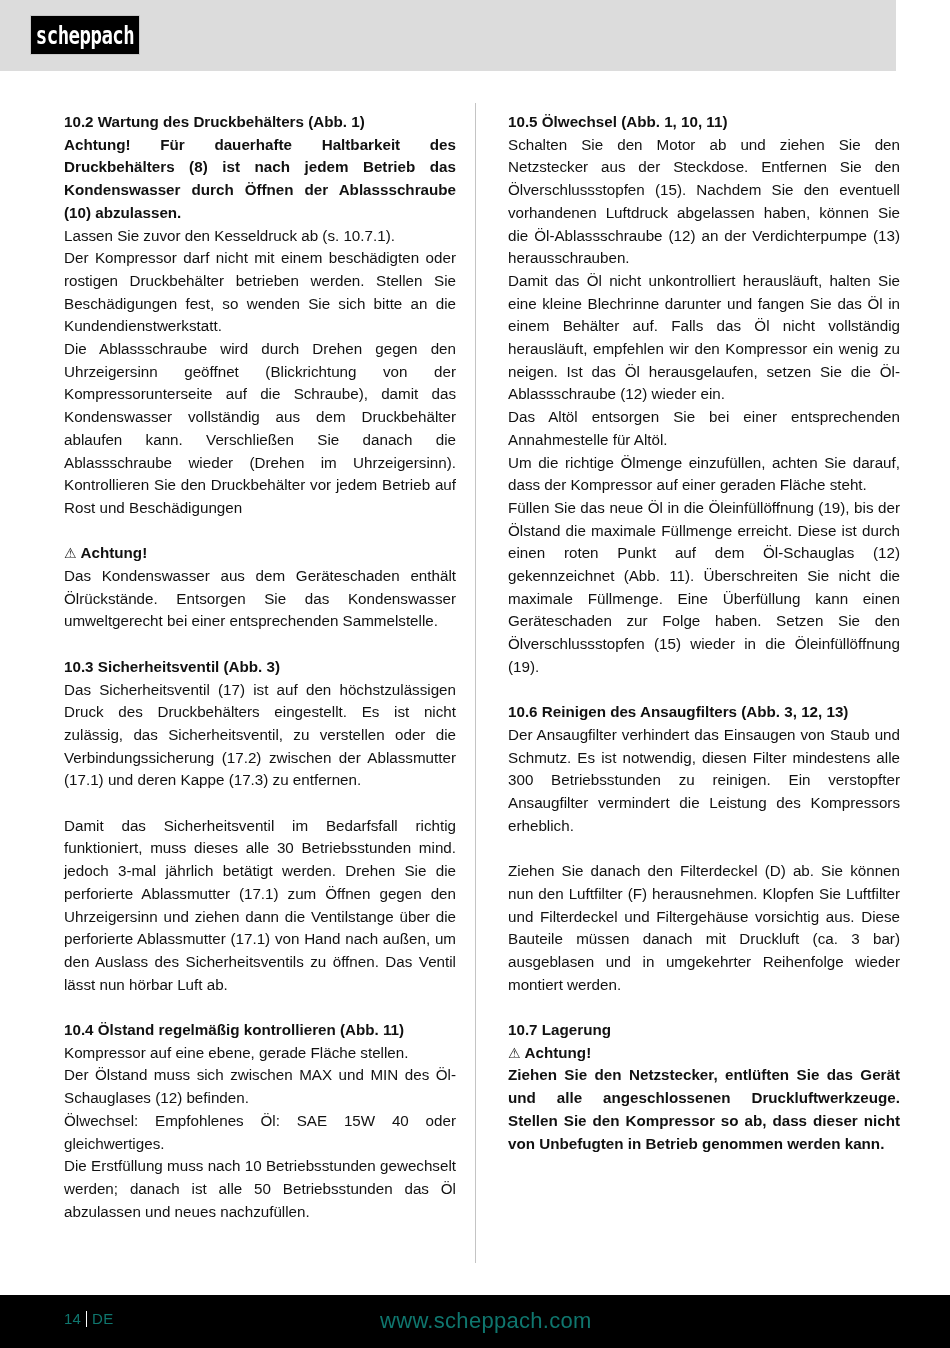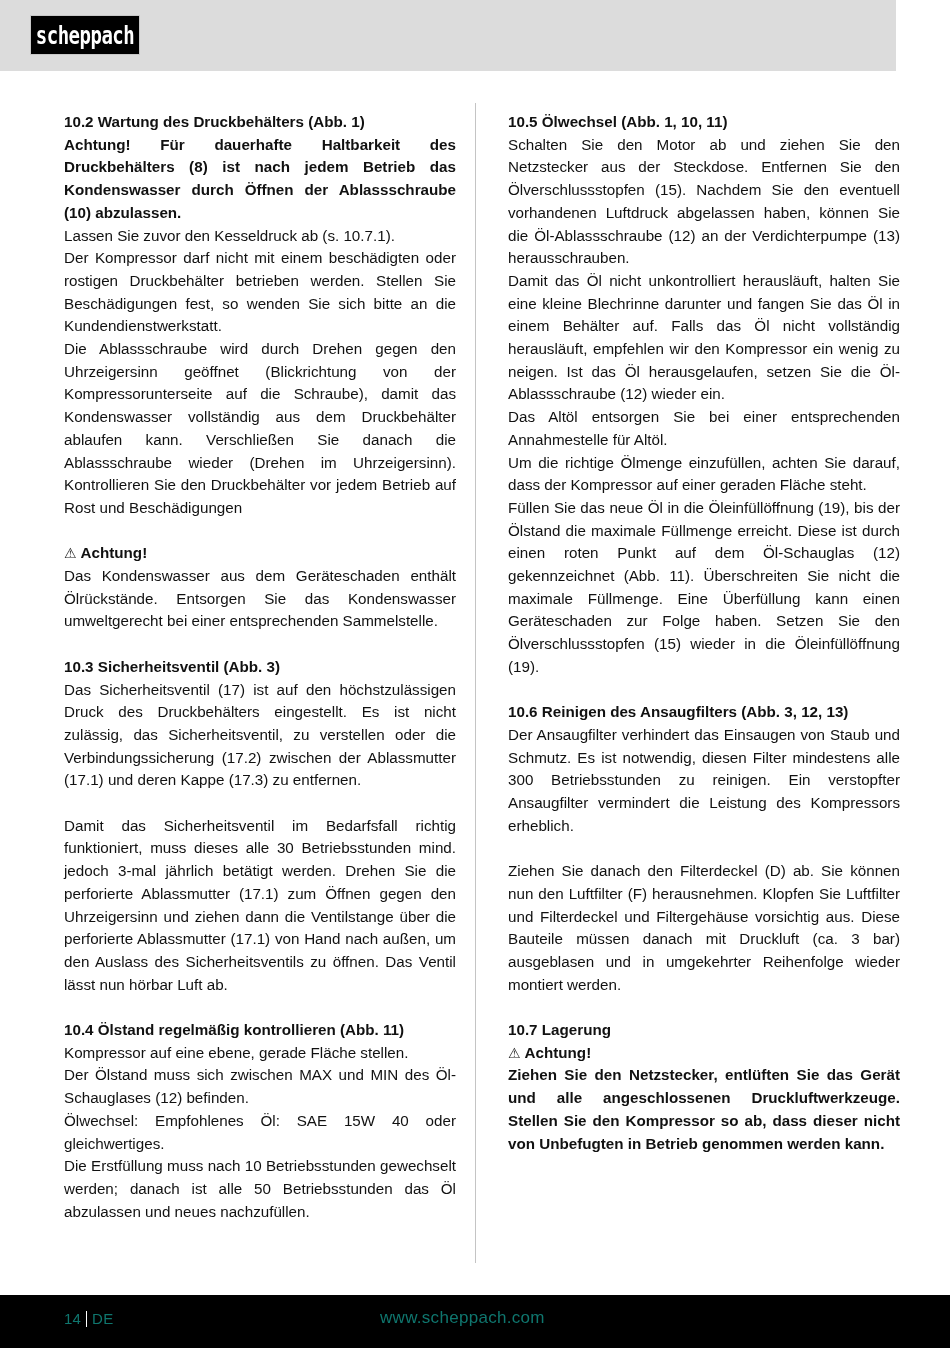--- a/index.html
+++ b/index.html
@@ -39,21 +39,21 @@
 
     .footer {
       position: absolute; left: 0; top: 1295px; width: 950px; height: 53px;
       background: #000000; color: #0f766e;
     }
     .footer-page {
       position: absolute; left: 64px; top: 15px; font-size: 15px; letter-spacing: 0.2px;
     }
     .footer-sep { display: inline-block; width: 1px; height: 16px; background: #ffffff; margin: 0 5px; vertical-align: -3px; }
     .footer-url {
-      position: absolute; left: 380px; top: 13px; font-size: 17px; letter-spacing: 0.3px;
+      position: absolute; left: 380px; top: 13px; font-size: 22px; letter-spacing: 0.3px;
     }
   </style>
 </head>
 <body>
 
 <div class="header-band">
   <div class="logo">
     <span class="logo-text">scheppach</span>
   </div>
 </div>

